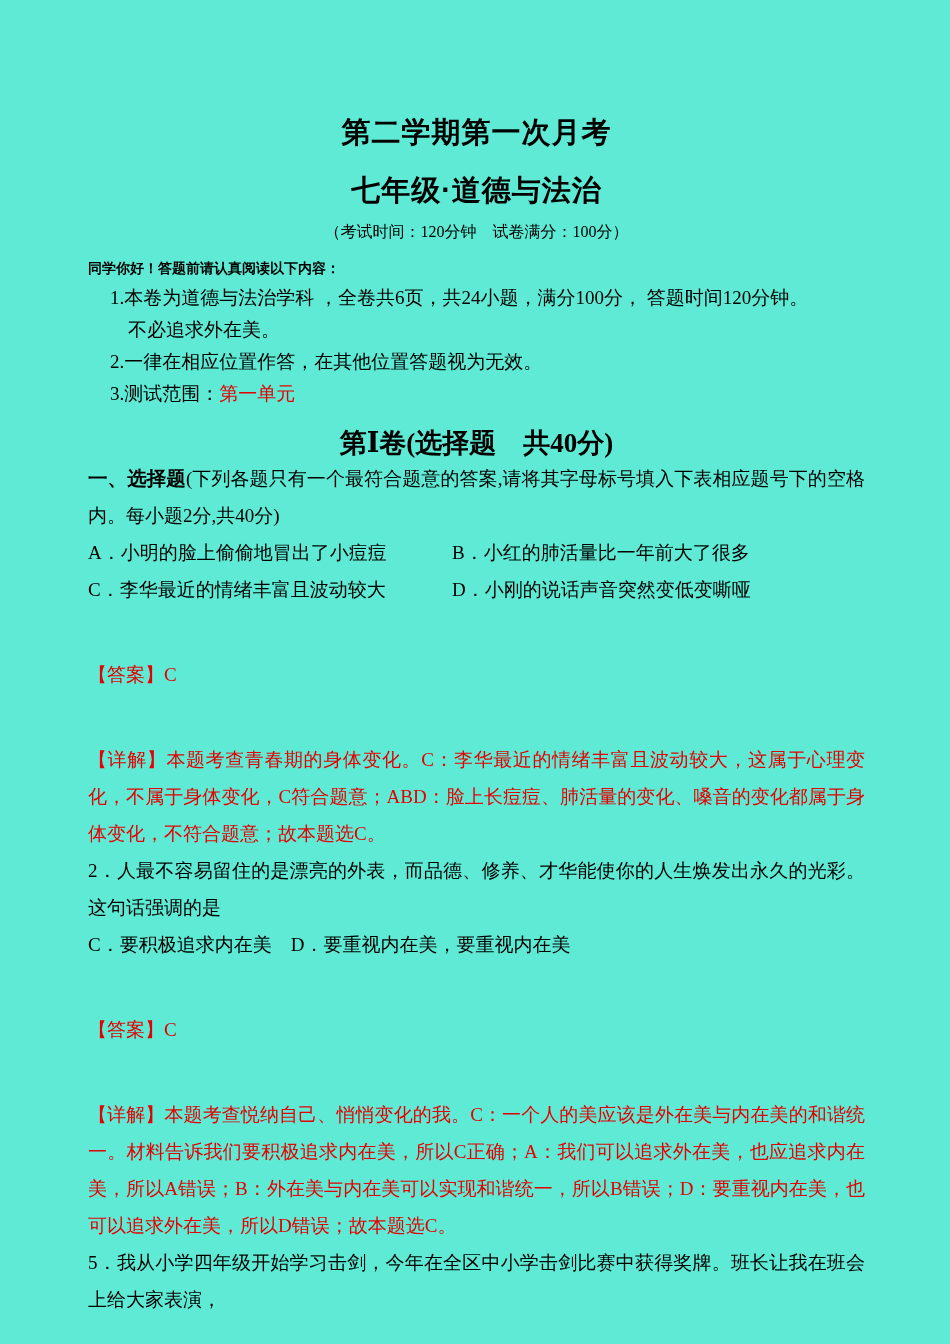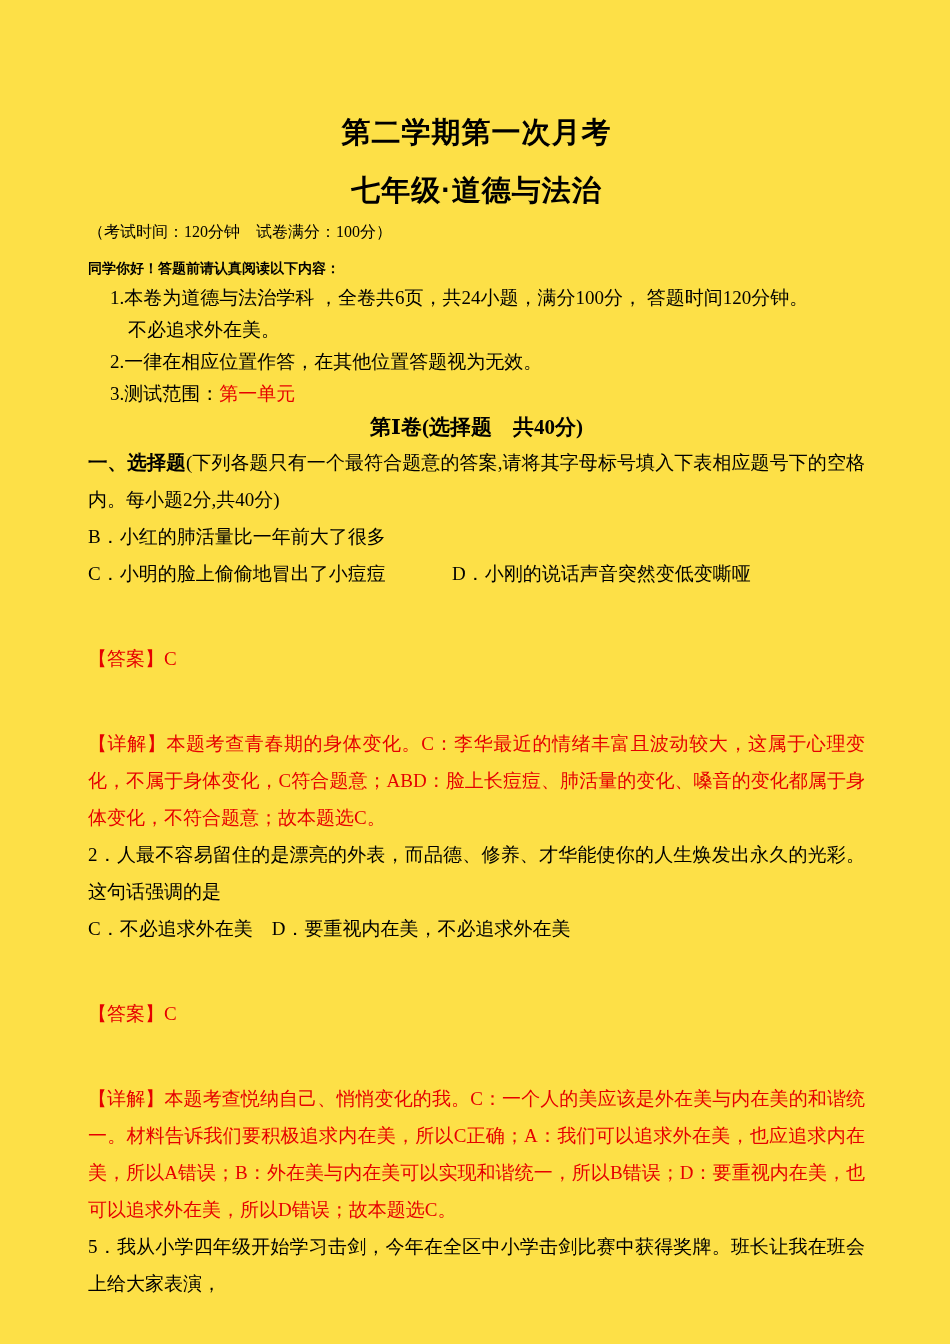--- a/index.html
+++ b/index.html
@@ -5,58 +5,59 @@
   * { margin: 0; padding: 0; box-sizing: border-box; }
   html, body { background: #ffffff; }
   body {
     width: 950px; height: 1344px;
     font-family: "Liberation Serif", "DejaVu Serif", serif;
     color: #000;
   }
   .page {
     width: 950px; height: 1344px;
     padding: 0 85px 0 88px;
-    background: #fde047;
+    background: #5eead4;
     overflow: hidden;
   }
   .title {
     font-family: "Liberation Sans", "DejaVu Sans", sans-serif;
     font-weight: bold;
     font-size: 29px;
     line-height: 40px;
     text-align: center;
     letter-spacing: 1px;
   }
   .title1 { margin-top: 112px; }
   .title2 { margin-top: 18px; }
   .meta {
     font-size: 16px;
     line-height: 24px;
+    text-align: center;
     margin-top: 10px;
   }
   .notice-heading {
     font-family: Liberation Serif, serif;
     font-weight: bold;
     font-size: 14px;
     line-height: 26px;
     margin-top: 12px;
   }
   .notice-line {
     font-size: 19px;
     line-height: 32px;
     padding-left: 22px;
     text-align: justify;
   }
   .notice-line.cont { padding-left: 40px; }
   .section-heading {
-    font-size: 21px;
+    font-size: 27px;
     font-weight: bold;
     line-height: 34px;
     text-align: center;
-    margin-top: 0;
+    margin-top: 16px;
   }
   .bodytext { font-size: 19px; line-height: 37px; }
   .intro { margin-top: 0; text-align: justify; }
   .intro b { font-size: 19.5px; }
   .stem { text-align: justify; }
   .stem.first { margin-top: 10px; }
   .opt-row { display: flex; }
   .opt-cell-left { width: 364px; flex: 0 0 364px; }
   .opt-line { white-space: pre-wrap; }
   .red { color: #e60000; margin-top: 48px; }
@@ -75,29 +76,30 @@
   <div class="notice-line">1.本卷为道德与法治学科 ，全卷共6页，共24小题，满分100分， 答题时间120分钟。</div>
   <div class="notice-line cont">不必追求外在美。</div>
   <div class="notice-line">2.一律在相应位置作答，在其他位置答题视为无效。</div>
   <div class="notice-line"><span>3.测试范围：</span><span class="red">第一单元</span></div>
 
   <div class="section-heading">第Ⅰ卷(选择题　共40分)</div>
 
   <p class="bodytext intro"><b>一、选择题</b><span>(下列各题只有一个最符合题意的答案,请将其字母标号填入下表相应题号下的空格内。每小题2分,共40分)</span></p>
 
   <div class="bodytext opt-row">
+    <span class="opt-cell-left">A．小明的脸上偷偷地冒出了小痘痘</span>
     <span>B．小红的肺活量比一年前大了很多</span>
   </div>
   <div class="bodytext opt-row">
-    <span class="opt-cell-left">C．小明的脸上偷偷地冒出了小痘痘</span>
+    <span class="opt-cell-left">C．李华最近的情绪丰富且波动较大</span>
     <span>D．小刚的说话声音突然变低变嘶哑</span>
   </div>
   <p class="bodytext red"><span>【答案】</span><span>C</span></p>
   <p class="bodytext red analysis"><span>【详解】</span><span>本题考查青春期的身体变化。C：李华最近的情绪丰富且波动较大，这属于心理变化，不属于身体变化，C符合题意；ABD：脸上长痘痘、肺活量的变化、嗓音的变化都属于身体变化，不符合题意；故本题选C。</span></p>
 
   <p class="bodytext stem">2．人最不容易留住的是漂亮的外表，而品德、修养、才华能使你的人生焕发出永久的光彩。这句话强调的是</p>
-  <p class="bodytext opt-line">C．不必追求外在美　D．要重视内在美，不必追求外在美</p>
+  <p class="bodytext opt-line">C．要积极追求内在美　D．要重视内在美，要重视内在美</p>
   <p class="bodytext red"><span>【答案】</span><span>C</span></p>
   <p class="bodytext red analysis"><span>【详解】</span><span>本题考查悦纳自己、悄悄变化的我。C：一个人的美应该是外在美与内在美的和谐统一。材料告诉我们要积极追求内在美，所以C正确；A：我们可以追求外在美，也应追求内在美，所以A错误；B：外在美与内在美可以实现和谐统一，所以B错误；D：要重视内在美，也可以追求外在美，所以D错误；故本题选C。</span></p>
 
   <p class="bodytext stem">5．我从小学四年级开始学习击剑，今年在全区中小学击剑比赛中获得奖牌。班长让我在班会上给大家表演，</p>
 
 </div>
 
 </body></html>

